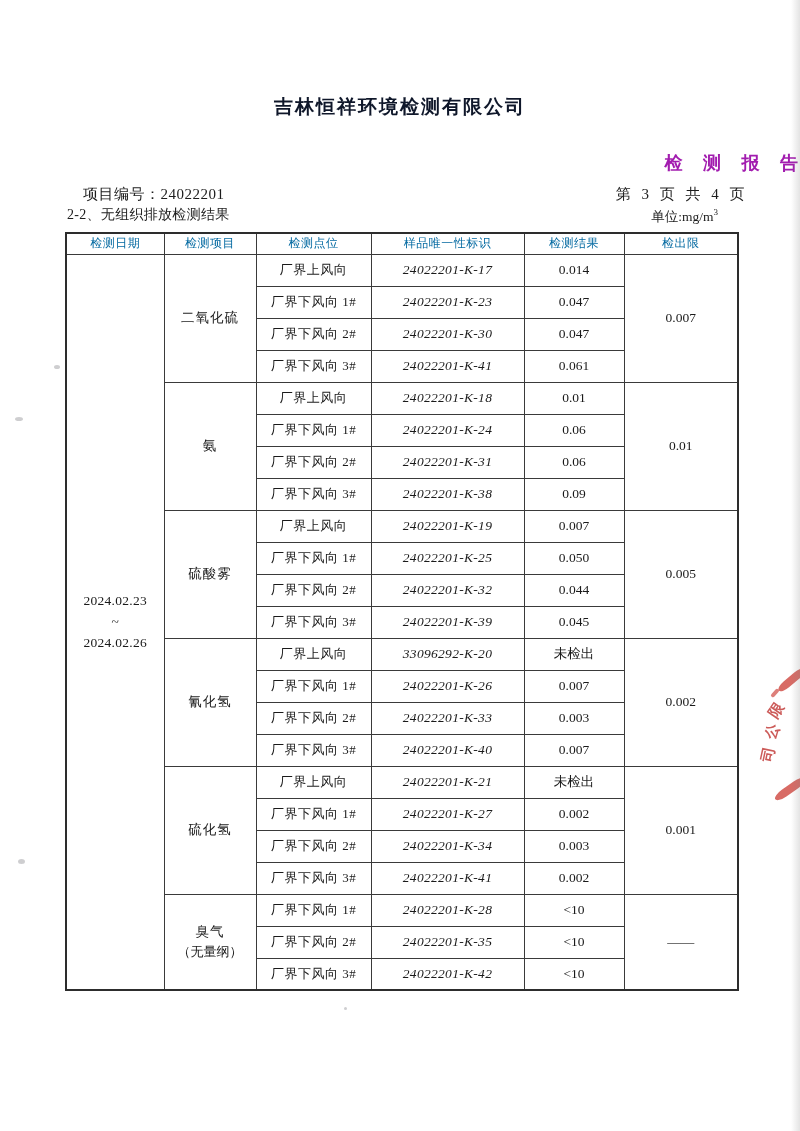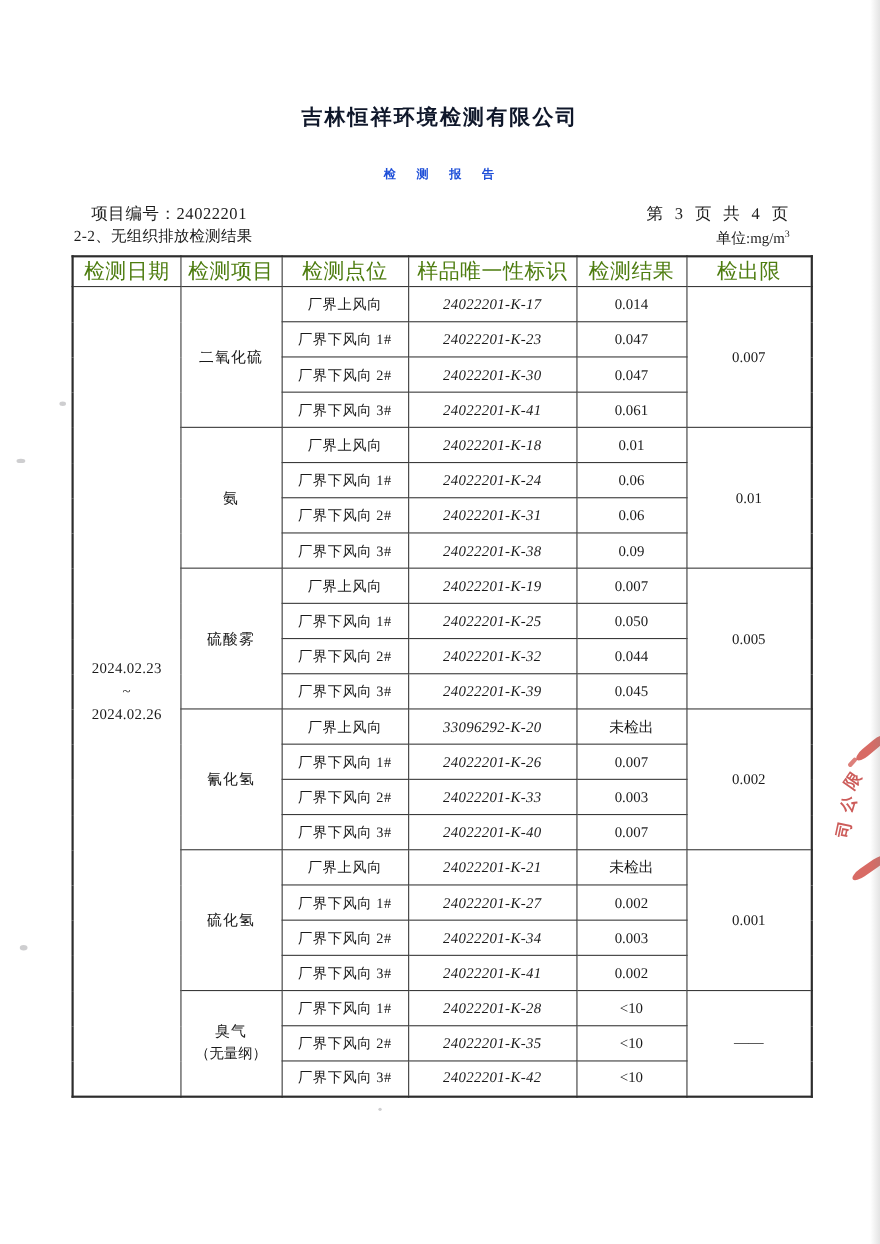--- a/index.html
+++ b/index.html
@@ -12,29 +12,29 @@
     color:#1c1c1c;
   }
   
   .company-title {
     position:absolute; left:0; top:94px; width:100%;
     text-align:center; font-size:19px; font-weight:bold;
     letter-spacing:2px; color:#0f172a;
   }
   .report-title {
     position:absolute; left:0; top:151px; width:100%;
-    text-align:center; font-size:11px; font-weight:bold;
-    word-spacing:12px; letter-spacing:2px; color:#1d4ed8;
+    text-align:right; font-size:18px; font-weight:bold;
+    word-spacing:12px; letter-spacing:2px; color:#a21caf;
   }
   .meta-project {
     position:absolute; left:83px; top:185px;
     font-size:15px; letter-spacing:0.5px;
   }
   .meta-pageinfo {
-    position:absolute; left:540px; top:185px; width:178px;
+    position:absolute; left:568px; top:185px; width:178px;
     text-align:right; font-size:15px; letter-spacing:1.5px; word-spacing:4px;
   }
   .meta-section {
     position:absolute; left:67px; top:206px;
     font-size:14px; letter-spacing:0.3px;
   }
   .meta-unit {
     position:absolute; left:600px; top:207px; width:118px;
     text-align:right; font-size:13.5px;
   }
@@ -45,21 +45,21 @@
     border-collapse:collapse; table-layout:fixed;
     border:2px solid #2d2d2d;
   }
   .results th, .results td {
     border:1px solid #3a3a3a;
     text-align:center; vertical-align:middle;
     padding:0; overflow:hidden;
     font-weight:normal;
   }
   .results thead tr { height:21px; }
-  .results th { font-size:19px; letter-spacing:0.5px; color:#4d7c0f;margin-top:40px; }
+  .results th { font-size:12px; letter-spacing:0.5px; color:#0369a1;margin-top:40px; }
   .results tbody tr { height:32px; }
   .results td { font-size:13px; color:#1a1a1a; }
   td.cell-point  { font-size:13px; letter-spacing:0.5px; }
   td.cell-sample { font-size:13.5px; letter-spacing:0.3px;font-style:italic; }
   td.cell-result { font-size:13.5px; }
   td.cell-item   { font-size:13.5px; letter-spacing:1px; }
   td.cell-limit  { font-size:13.5px; }
   td.cell-date .date-line { line-height:21px; font-size:13.5px; letter-spacing:0.3px; }
   .item-sub { display:block; font-size:13px; letter-spacing:0; margin-top:2px; }
   

